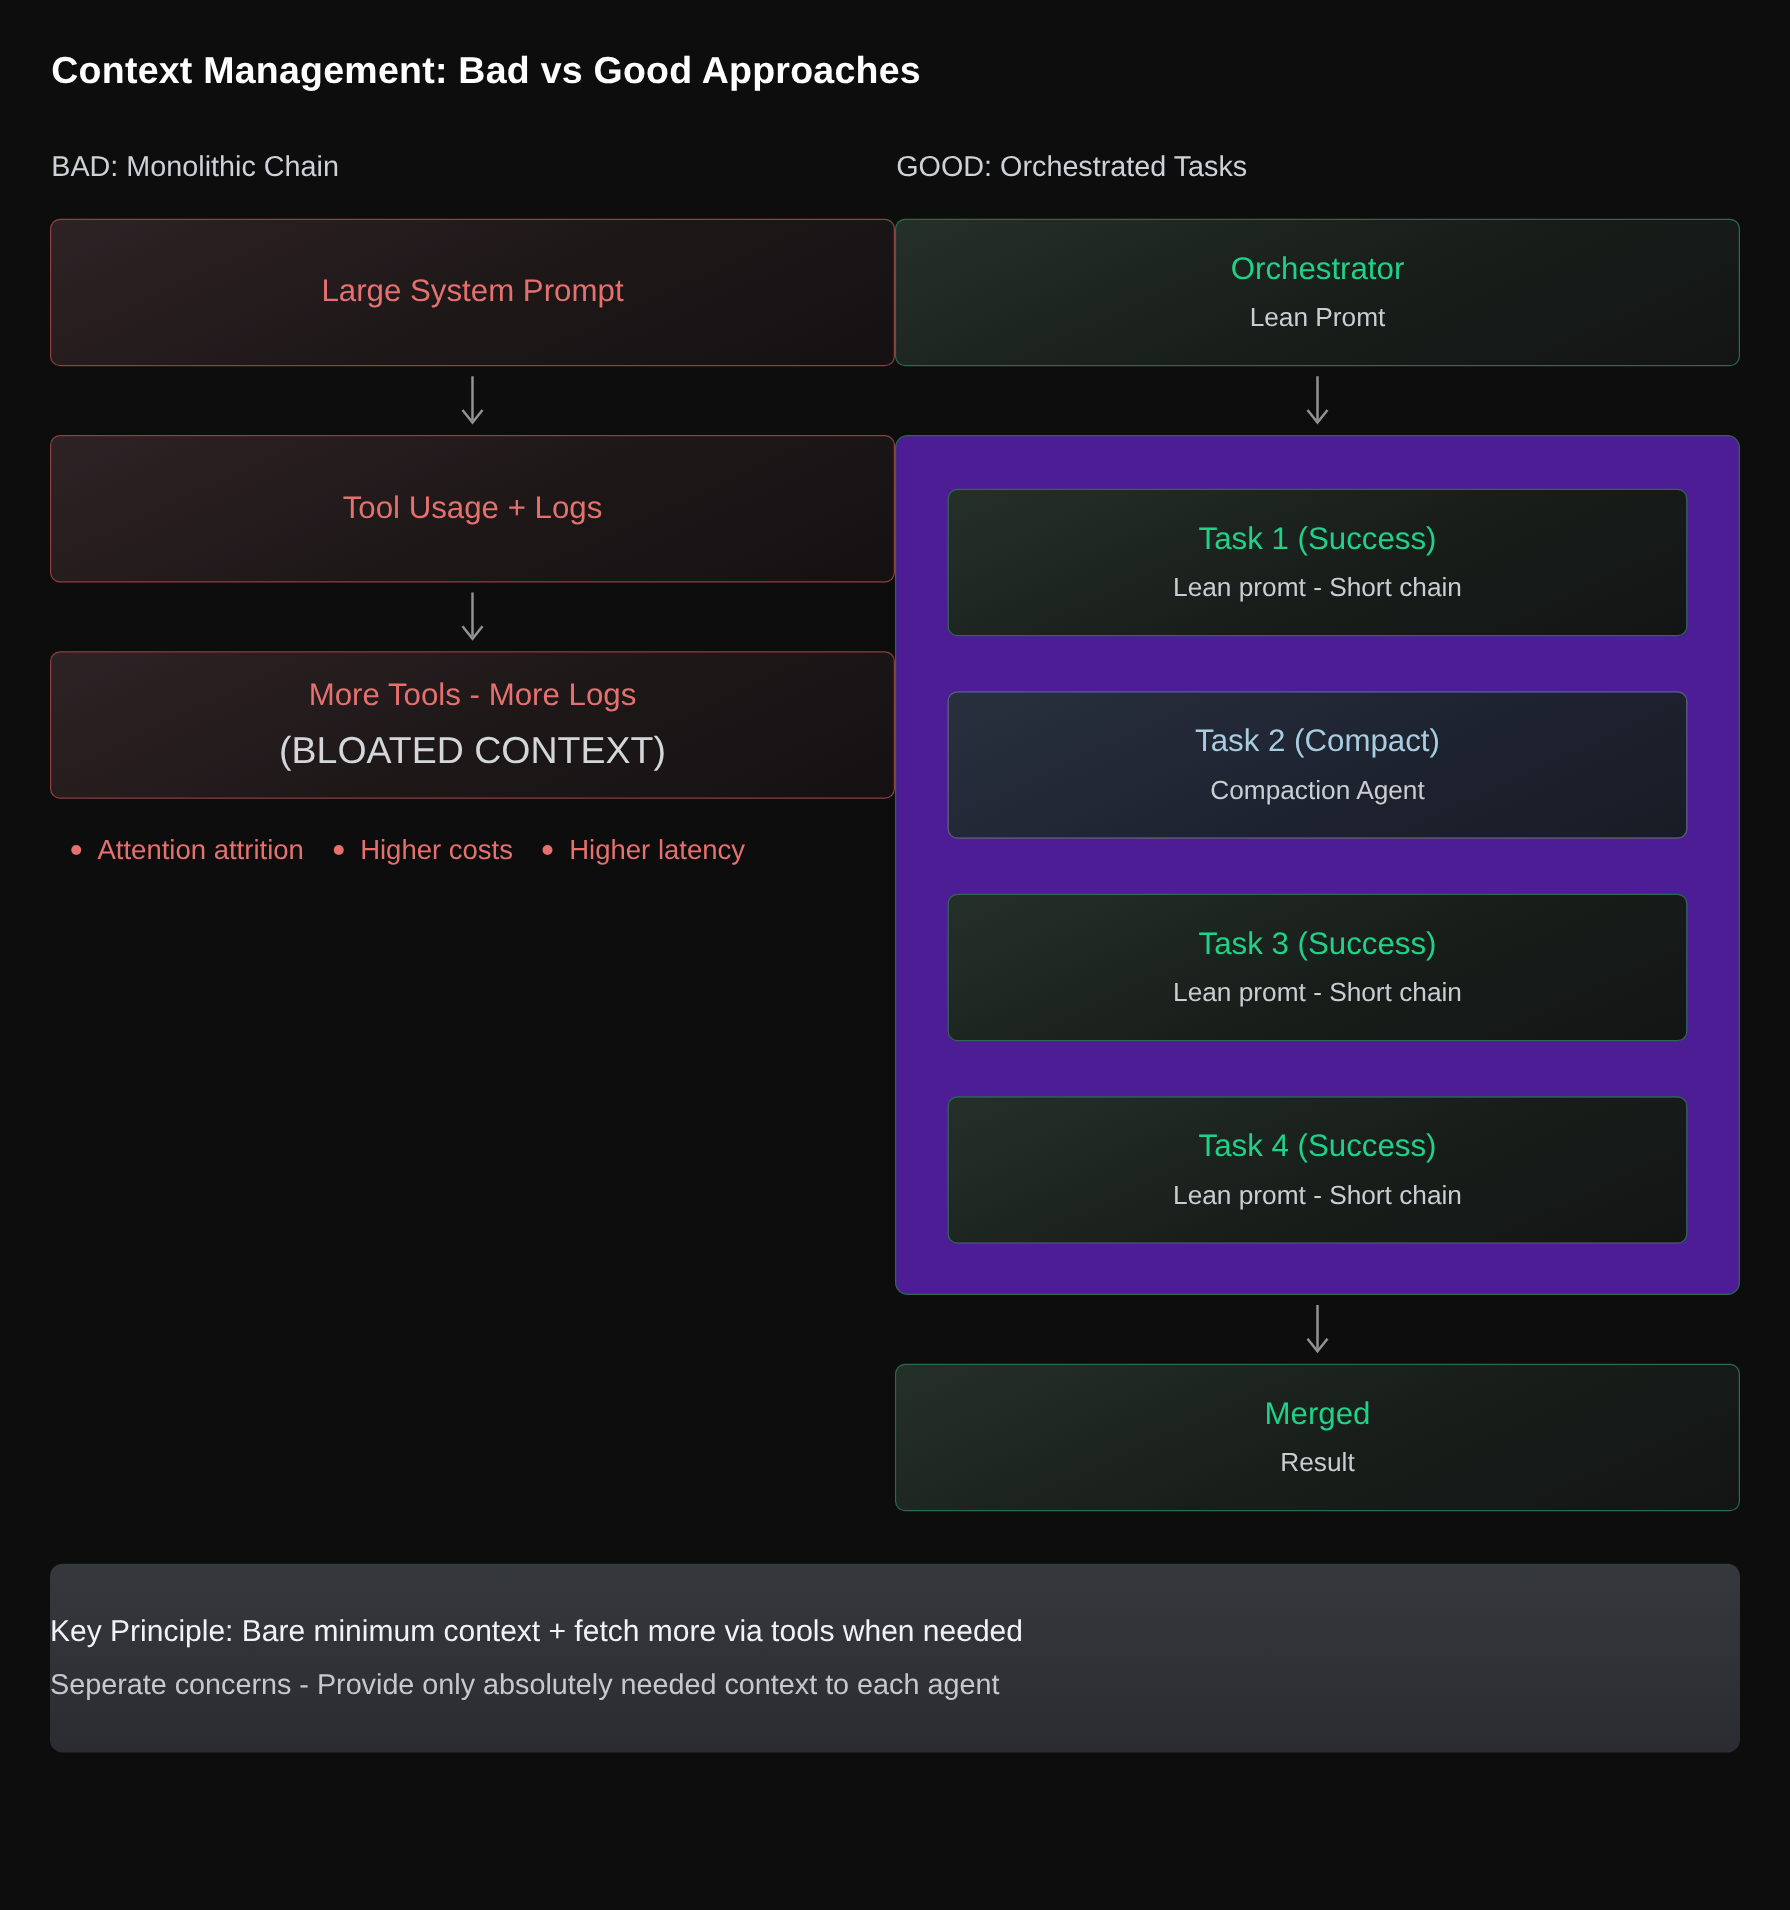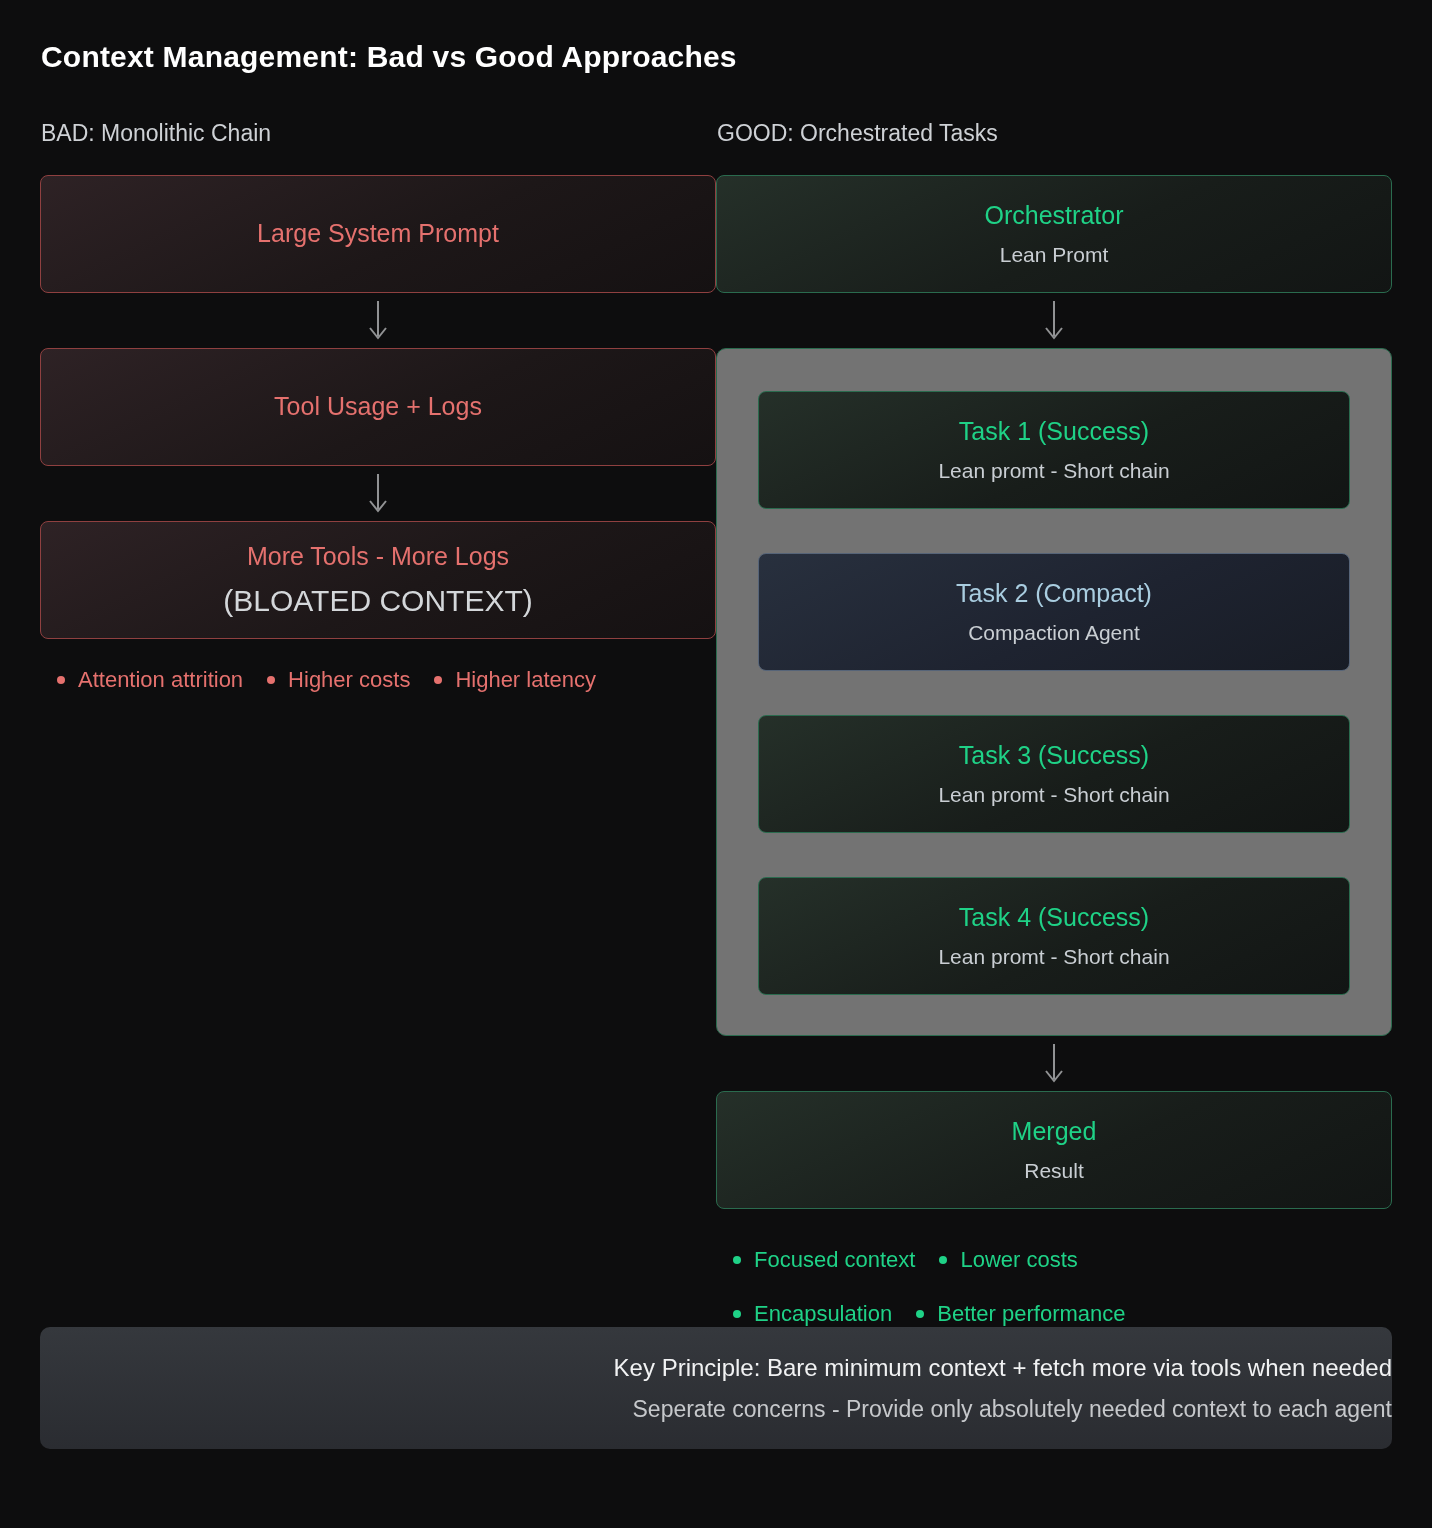--- a/index.html
+++ b/index.html
@@ -65,21 +65,21 @@
   .box-compact .box-title { color: #a9cde0; }
   .arrow-wrap {
     height: 55px;
     display: flex;
     align-items: center;
     justify-content: center;
   }
   .tasks-container {
     border: 1.5px solid #2a6b4e;
     border-radius: 10px;
-    background: #737373;
+    background: #4c1d95;
     padding: 42px 41px 40px 41px;
     display: flex;
     flex-direction: column;
     gap: 44px;
   }
   .bullets-row {
     display: flex;
     align-items: center;
     gap: 24px;
     padding-left: 17px;
@@ -89,26 +89,27 @@
   .dot { width: 8px; height: 8px; border-radius: 50%; background: currentColor; flex: 0 0 auto; }
   .bad-bullets  { color: #e5716e; margin-top: 28px; }
   .good-bullets-group {
     display: flex;
     flex-direction: column;
     gap: 28px;
     margin-top: 38px;
     color: #1fd287;
   }
   .footer-panel {
-    height: 122px;
+    margin-top: 42px;
+    height: 151px;
     border-radius: 10px;
     background: linear-gradient(180deg, #35383d 0%, #2a2c31 100%);
     display: flex;
     flex-direction: column;
-    align-items: flex-end;
+    align-items: flex-start;
     justify-content: center;
     gap: 14px;
     text-align: center;
   }
   .footer-line1 { font-size: 24px; color: #f1f2f3; }
   .footer-line2 { font-size: 23px; color: #c6c8cb; }
 </style>
 </head>
 <body>
 
@@ -203,42 +204,20 @@
           <line x1="12" y1="1" x2="12" y2="36" stroke="#919294" stroke-width="2"></line>
           <path d="M4 28 L12 38 L20 28" stroke="#919294" stroke-width="2" fill="none"></path>
         </svg>
       </div>
 
       <div class="box box-good">
         <div class="box-title">Merged</div>
         <div class="box-sub">Result</div>
       </div>
 
-      <div class="good-bullets-group">
-        <div class="bullets-row">
-          <div class="bullet-item">
-            <span class="dot"></span>
-            <span>Focused context</span>
-          </div>
-          <div class="bullet-item">
-            <span class="dot"></span>
-            <span>Lower costs</span>
-          </div>
-        </div>
-        <div class="bullets-row">
-          <div class="bullet-item">
-            <span class="dot"></span>
-            <span>Encapsulation</span>
-          </div>
-          <div class="bullet-item">
-            <span class="dot"></span>
-            <span>Better performance</span>
-          </div>
-        </div>
-      </div>
     </div>
 
   </div>
 
   <div class="footer-panel">
     <div class="footer-line1">Key Principle: Bare minimum context + fetch more via tools when needed</div>
     <div class="footer-line2">Seperate concerns - Provide only absolutely needed context to each agent</div>
   </div>
 
 </div>

